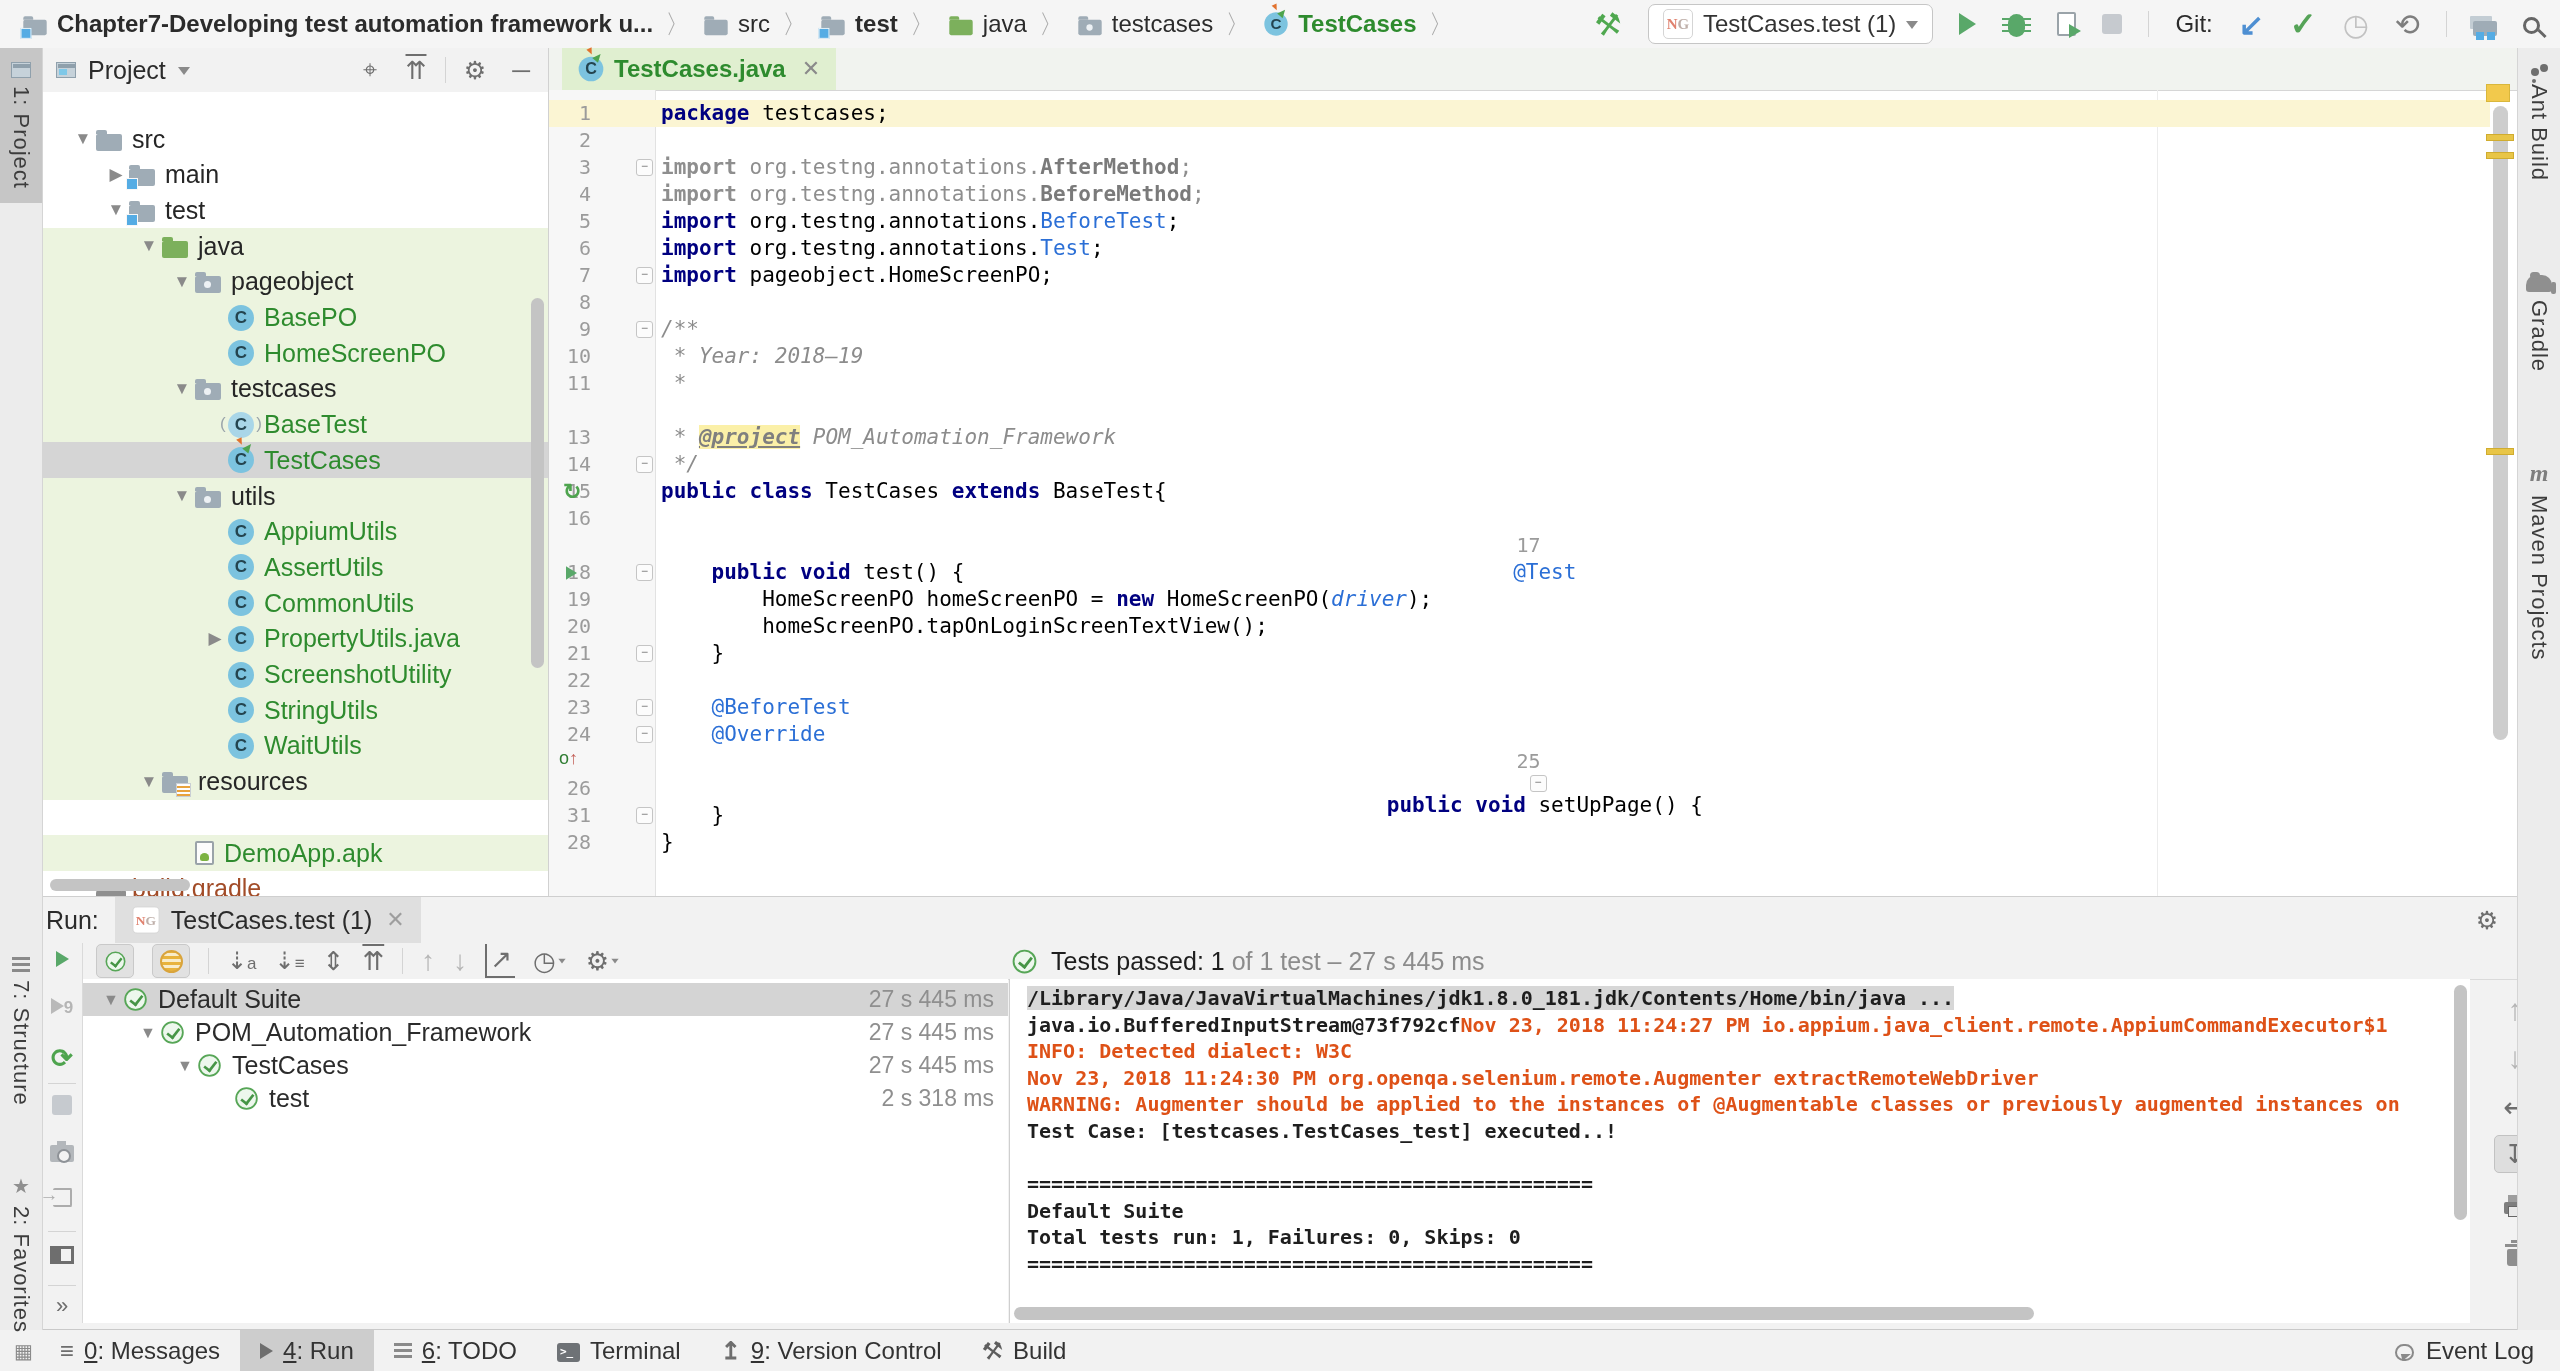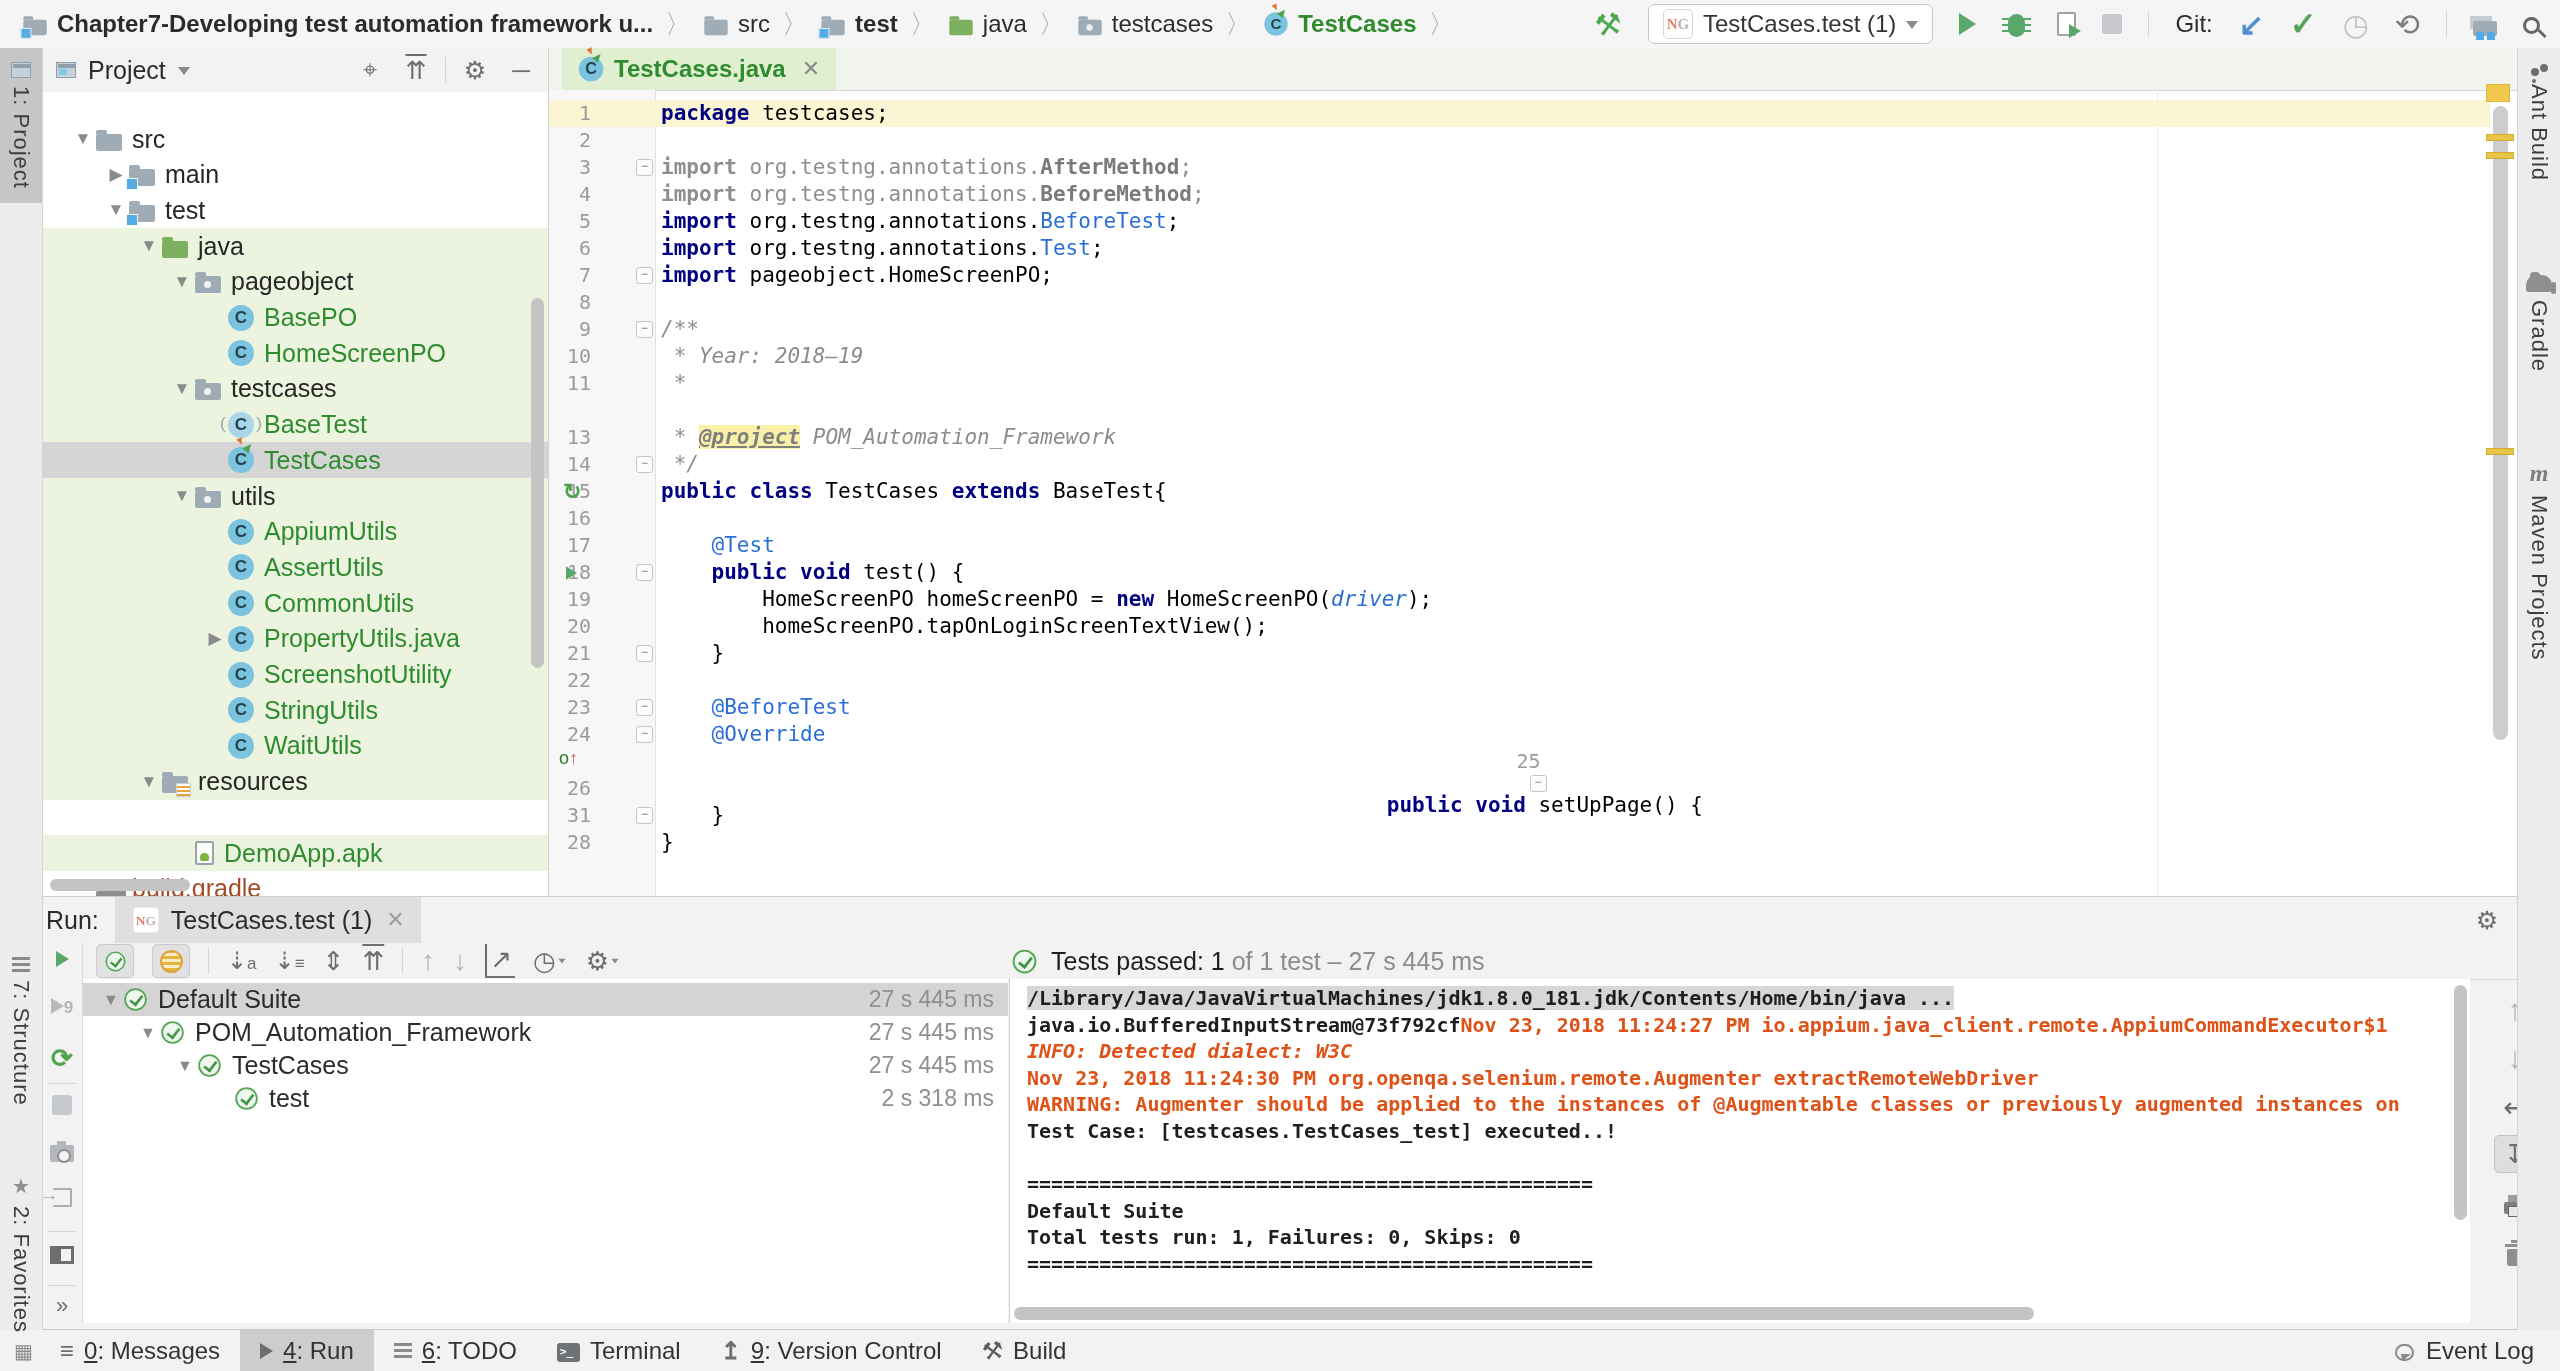--- a/index.html
+++ b/index.html
@@ -490,21 +490,21 @@
           <span class="ln">15</span>
           <span class="foldc"></span>
           <span class="gic" style="color: rgb(78, 164, 78); font-weight: bold; font-size: 22px; left: 14px;">↻</span>
           <code><span class="kw">public class</span><span class="pl"> TestCases </span><span class="kw">extends</span><span class="pl"> BaseTest{</span></code>
         </div>
         <div class="crow" style="top: 415px;">
           <span class="ln">16</span>
           <span class="foldc"></span>
           <code></code>
         </div>
-        <div class="crow" style="top: 442px;">
+        <div class="crow" style="top: 442px; flex-direction: column;">
           <span class="ln">17</span>
           <span class="foldc"></span>
           <code><span class="pl">    </span><span class="ann">@Test</span></code>
         </div>
         <div class="crow" style="top: 469px;">
           <span class="ln">18</span>
           <span class="foldc">
             <span class="fold">−</span>
           </span>
           <span class="gic ic tri-play sm" style="left: 16px; transform: scale(0.85);"></span>
@@ -675,21 +675,21 @@
           <span class="lbl">test</span>
           <span class="time">2 s 318 ms</span>
         </div>
       </div>
 
     <div class="console" id="console">
       <div class="scroll-thumb" style="right:3px;top:6px;width:13px;height:235px"></div>
       <div class="scroll-thumb" style="left:4px;bottom:3px;width:1020px;height:13px"></div>
     <div class="cline" style="top: 6px;"><span class="pl sel">/Library/Java/JavaVirtualMachines/jdk1.8.0_181.jdk/Contents/Home/bin/java ...</span></div>
         <div class="cline" style="top: 32.6px;"><span class="pl">java.io.BufferedInputStream@73f792cf</span><span class="err">Nov 23, 2018 11:24:27 PM io.appium.java_client.remote.AppiumCommandExecutor$1</span></div>
-        <div class="cline" style="top: 59.2px; font-style: italic;"><span class="err">INFO: Detected dialect: W3C</span></div>
+        <div class="cline" style="top: 59.2px;"><span class="err">INFO: Detected dialect: W3C</span></div>
         <div class="cline" style="top: 85.8px;"><span class="err">Nov 23, 2018 11:24:30 PM org.openqa.selenium.remote.Augmenter extractRemoteWebDriver</span></div>
         <div class="cline" style="top: 112.4px;"><span class="err">WARNING: Augmenter should be applied to the instances of @Augmentable classes or previously augmented instances on</span></div>
         <div class="cline" style="top: 139px;"><span class="pl">Test Case: [testcases.TestCases_test] executed..!</span></div>
         <div class="cline" style="top: 165.6px;"></div>
         <div class="cline" style="top: 192.2px;"><span class="pl">===============================================</span></div>
         <div class="cline" style="top: 218.8px;"><span class="pl">Default Suite</span></div>
         <div class="cline" style="top: 245.4px;"><span class="pl">Total tests run: 1, Failures: 0, Skips: 0</span></div>
         <div class="cline" style="top: 272px;"><span class="pl">===============================================</span></div>
       </div>
 

